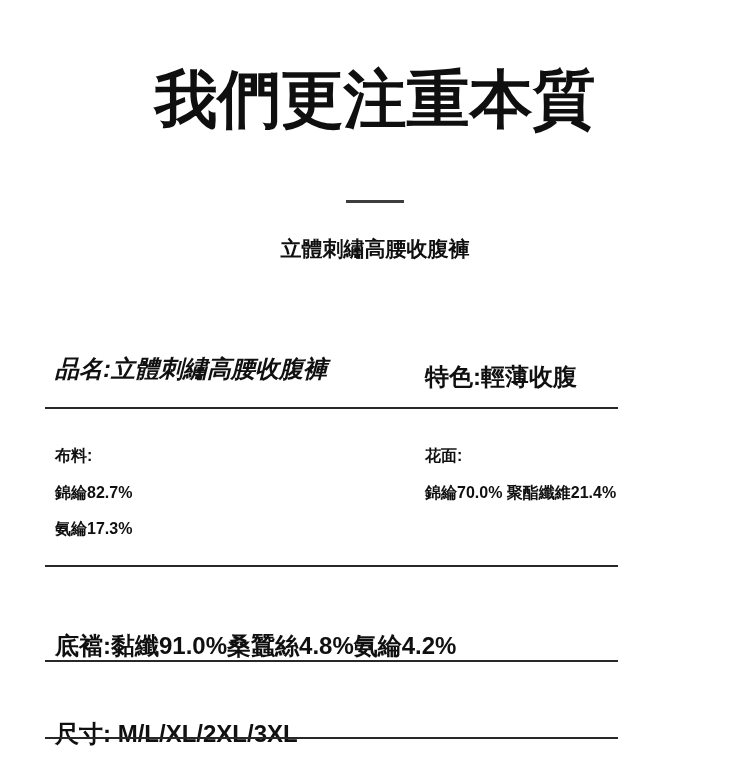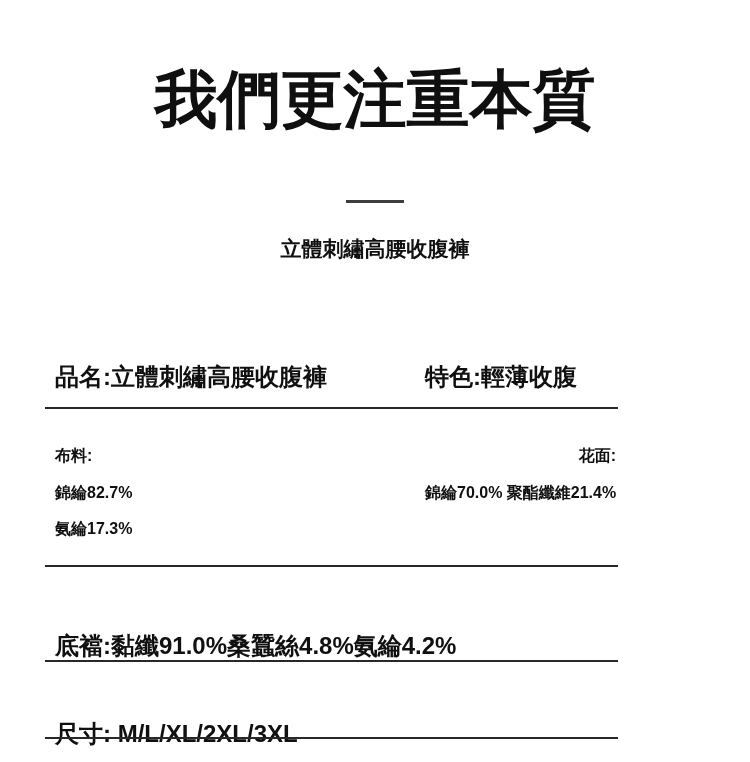--- a/index.html
+++ b/index.html
@@ -55,32 +55,32 @@
     color: #101010;
   }
   .cell {
     position: absolute;
     font-size: 24px;
     font-weight: 700;
     line-height: 28px;
     color: #101010;
     white-space: nowrap;
   }
-  .row1-left  { top: 363px; left: 55px; }
+  .row1-left  { top: 355px; left: 55px; font-style: italic; }
   .row1-right { top: 363px; left: 425px; }
   .col {
     position: absolute;
     font-size: 16px;
     font-weight: 700;
     line-height: 36.5px;
     color: #101010;
     white-space: nowrap;
   }
   .col-left  { top: 438px; left: 55px; }
-  .col-right { top: 438px; left: 425px; text-align: right; }
+  .col-right { top: 438px; left: 425px; }
   .row3 { top: 632px; left: 55px; }
   .row4 { top: 692px; left: 55px; margin-top: 28px; }
   .hline {
     position: absolute;
     left: 45px;
     width: 643px;
     height: 2px;
     background: #282828;
   }
   .hline-1 { top: 407px; }

